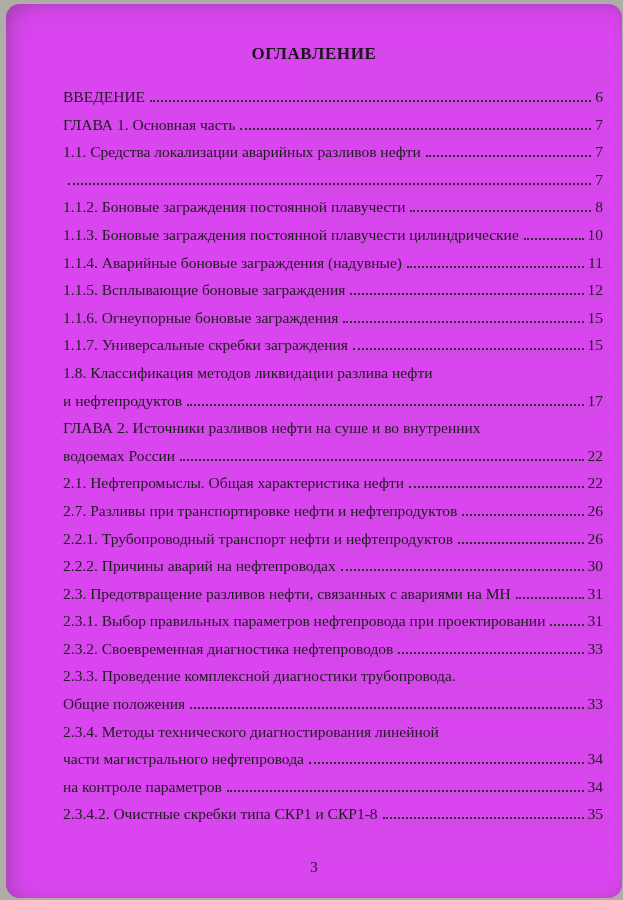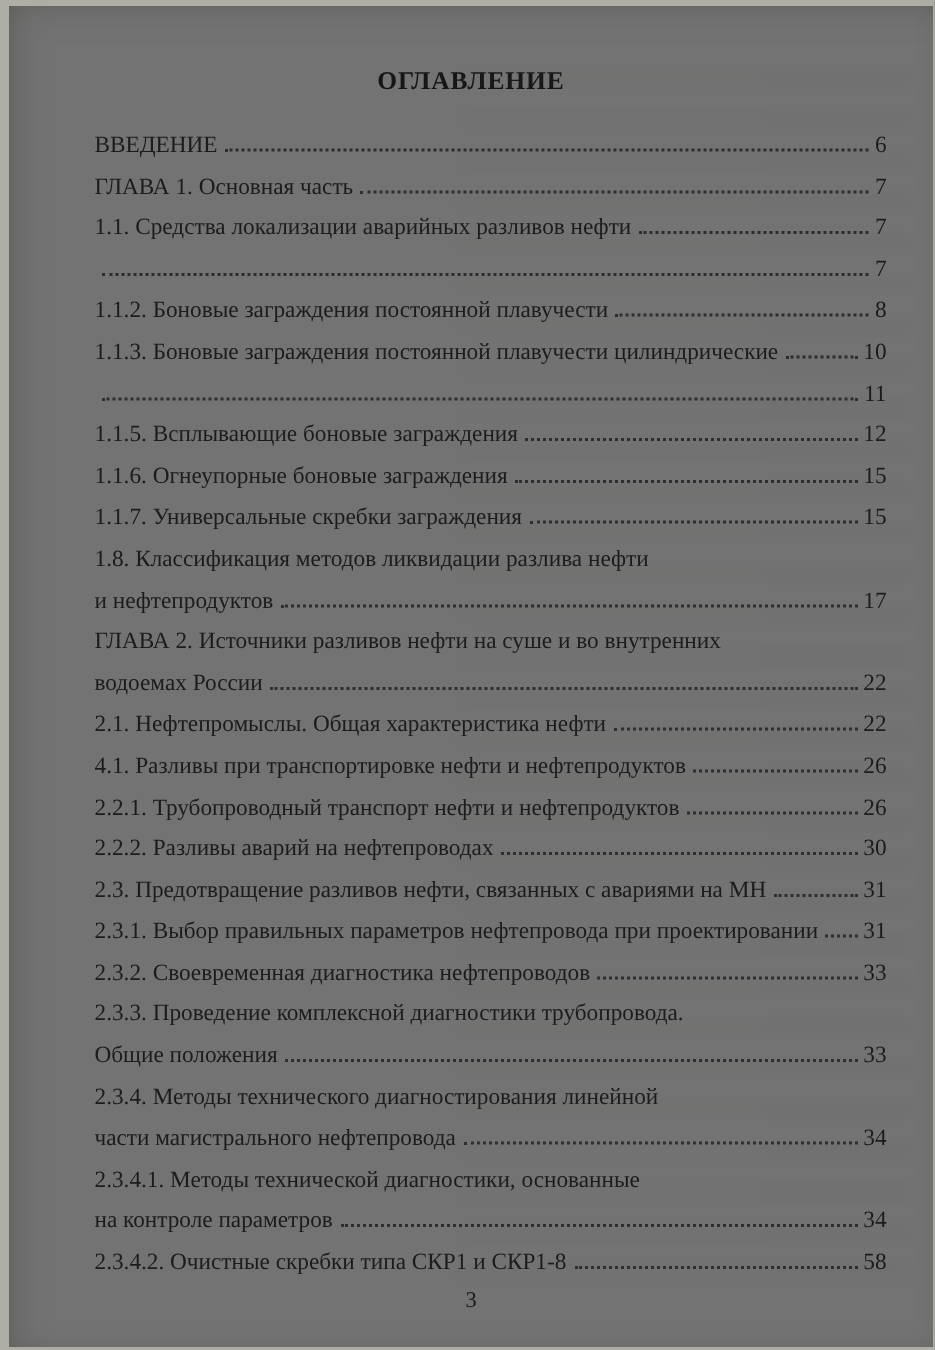--- a/index.html
+++ b/index.html
@@ -15,23 +15,24 @@
     position: relative;
     width: 623px;
     height: 900px;
   }
   .page {
     position: absolute;
     left: 6px;
     top: 4px;
     right: 1px;
     bottom: 2px;
-    background: #737373;
+    background: #d946ef;
     box-shadow: inset 14px 10px 28px -18px rgba(60,60,55,0.55),
                 inset -4px -6px 18px -12px rgba(60,60,55,0.35);
+    border-radius: 14px;
   }
   
   .bleed {
     position: absolute;
     left: 300px;
     right: 14px;
     top: 44px;
     bottom: 46px;
     background: repeating-linear-gradient(
       180deg,
@@ -49,21 +50,21 @@
     padding-top: 40px;
     text-align: center;
     font-size: 17px;
     font-weight: bold;
     letter-spacing: 0.6px;
     color: #161616;
   }
   .toc {
     margin-top: 24px;
     padding-left: 57px;
-    padding-right: 31px;
+    padding-right: 19px;
     color: #1c1c1c;
   }
   .toc-row {
     display: flex;
     align-items: baseline;
     height: 27.6px;
     font-size: 15.5px;
     white-space: nowrap;
   }
   .toc-text {
@@ -120,20 +121,21 @@
           <span class="toc-text">1.1.2. Боновые заграждения постоянной плавучести</span>
           <span class="toc-leader"></span>
           <span class="toc-page">8</span>
         </div>
         <div class="toc-row">
           <span class="toc-text">1.1.3. Боновые заграждения постоянной плавучести цилиндрические</span>
           <span class="toc-leader"></span>
           <span class="toc-page">10</span>
         </div>
         <div class="toc-row">
+          <span class="toc-text">1.1.4. Аварийные боновые заграждения (надувные)</span>
           <span class="toc-leader"></span>
           <span class="toc-page">11</span>
         </div>
         <div class="toc-row">
           <span class="toc-text">1.1.5. Всплывающие боновые заграждения</span>
           <span class="toc-leader"></span>
           <span class="toc-page">12</span>
         </div>
         <div class="toc-row">
           <span class="toc-text">1.1.6. Огнеупорные боновые заграждения</span>
@@ -160,31 +162,31 @@
           <span class="toc-text">водоемах России</span>
           <span class="toc-leader"></span>
           <span class="toc-page">22</span>
         </div>
         <div class="toc-row">
           <span class="toc-text">2.1. Нефтепромыслы. Общая характеристика нефти</span>
           <span class="toc-leader"></span>
           <span class="toc-page">22</span>
         </div>
         <div class="toc-row">
-          <span class="toc-text">4.1. Разливы при транспортировке нефти и нефтепродуктов</span>
+          <span class="toc-text">2.7. Разливы при транспортировке нефти и нефтепродуктов</span>
           <span class="toc-leader"></span>
           <span class="toc-page">26</span>
         </div>
         <div class="toc-row">
           <span class="toc-text">2.2.1. Трубопроводный транспорт нефти и нефтепродуктов</span>
           <span class="toc-leader"></span>
           <span class="toc-page">26</span>
         </div>
         <div class="toc-row">
-          <span class="toc-text">2.2.2. Разливы аварий на нефтепроводах</span>
+          <span class="toc-text">2.2.2. Причины аварий на нефтепроводах</span>
           <span class="toc-leader"></span>
           <span class="toc-page">30</span>
         </div>
         <div class="toc-row">
           <span class="toc-text">2.3. Предотвращение разливов нефти, связанных с авариями на МН</span>
           <span class="toc-leader"></span>
           <span class="toc-page">31</span>
         </div>
         <div class="toc-row">
           <span class="toc-text">2.3.1. Выбор правильных параметров нефтепровода при проектировании</span>
@@ -206,28 +208,25 @@
         </div>
         <div class="toc-row">
           <span class="toc-text">2.3.4. Методы технического диагностирования линейной</span>
         </div>
         <div class="toc-row">
           <span class="toc-text">части магистрального нефтепровода</span>
           <span class="toc-leader"></span>
           <span class="toc-page">34</span>
         </div>
         <div class="toc-row">
-          <span class="toc-text">2.3.4.1. Методы технической диагностики, основанные</span>
-        </div>
-        <div class="toc-row">
           <span class="toc-text">на контроле параметров</span>
           <span class="toc-leader"></span>
           <span class="toc-page">34</span>
         </div>
         <div class="toc-row">
           <span class="toc-text">2.3.4.2. Очистные скребки типа СКР1 и СКР1-8</span>
           <span class="toc-leader"></span>
-          <span class="toc-page">58</span>
+          <span class="toc-page">35</span>
         </div>
       </div>
     <div class="footer-num">3</div>
   </div>
 </div>
 
 </body></html>

